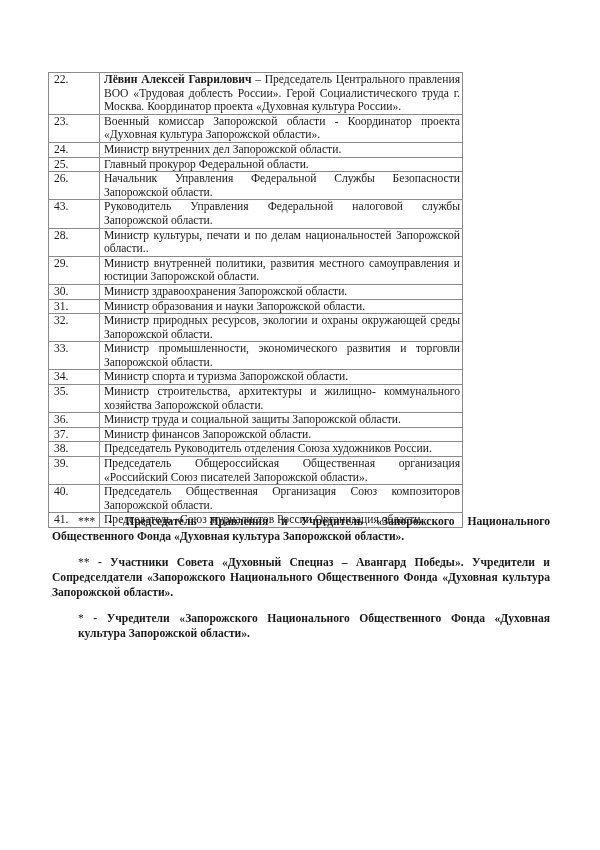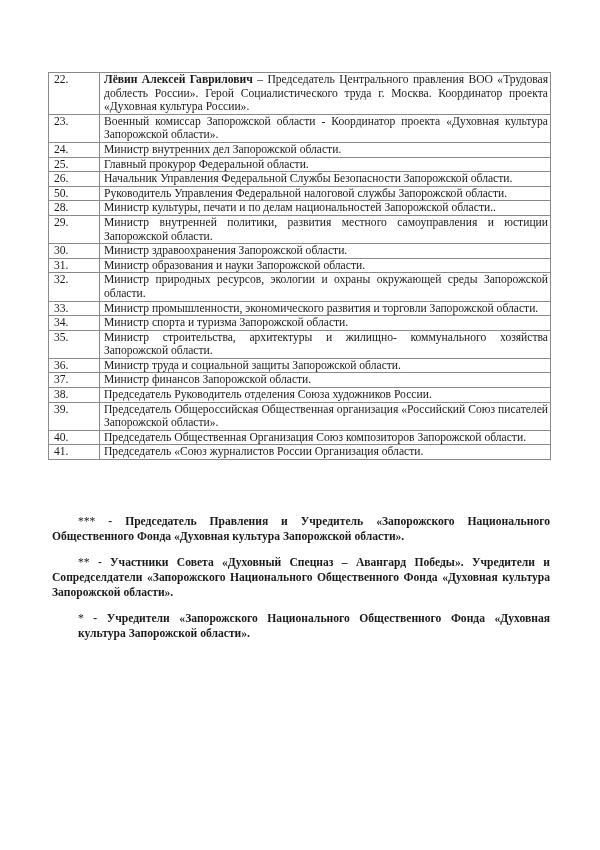--- a/index.html
+++ b/index.html
@@ -3,21 +3,21 @@
 <meta charset="utf-8">
 <style>
   html, body { margin: 0; padding: 0; background: #ffffff; }
   body {
     width: 600px; height: 850px; position: relative; overflow: hidden;
     font-family: "Liberation Serif", "DejaVu Serif", serif;
     color: #1a1a1a;
   }
   .page { position: absolute; left: 0; top: 0; width: 600px; height: 850px; }
   table.list {
-    position: absolute; left: 48px; top: 72px; width: 503px;
+    position: absolute; left: 48px; top: 72px; width: 415px;
     border-collapse: collapse;
     font-size: 11.6px; line-height: 13.6px; padding-left: 40px;
   }
   table.list td {
     border: 1px solid #8a8a8a;
     padding: 0 2px 0 4px;
     vertical-align: top;
   }
   table.list td.num { width: 43px; padding-left: 5px; }
   table.list td.desc { text-align: justify; text-align-last: left; margin-left: 48px; }
@@ -51,21 +51,21 @@
       </tr>
       <tr>
         <td class="num">25.</td>
         <td class="desc">Главный прокурор Федеральной области.</td>
       </tr>
       <tr>
         <td class="num">26.</td>
         <td class="desc">Начальник Управления Федеральной Службы Безопасности Запорожской области.</td>
       </tr>
       <tr>
-        <td class="num">50.</td>
+        <td class="num">43.</td>
         <td class="desc">Руководитель Управления Федеральной налоговой службы Запорожской области.</td>
       </tr>
       <tr>
         <td class="num">28.</td>
         <td class="desc">Министр культуры, печати и по делам национальностей Запорожской области..</td>
       </tr>
       <tr>
         <td class="num">29.</td>
         <td class="desc">Министр внутренней политики, развития местного самоуправления и юстиции Запорожской области.</td>
       </tr>

